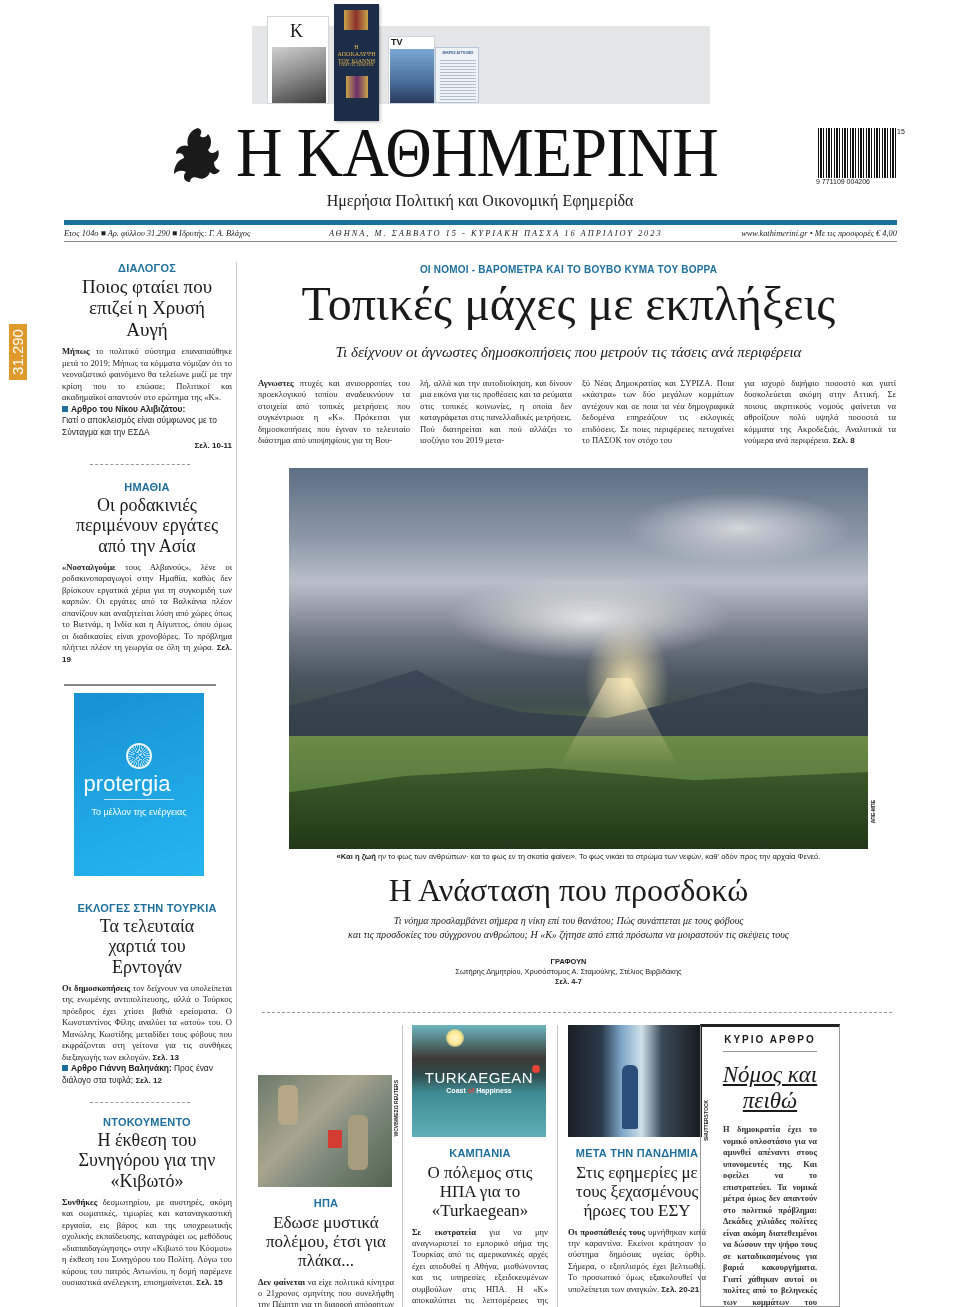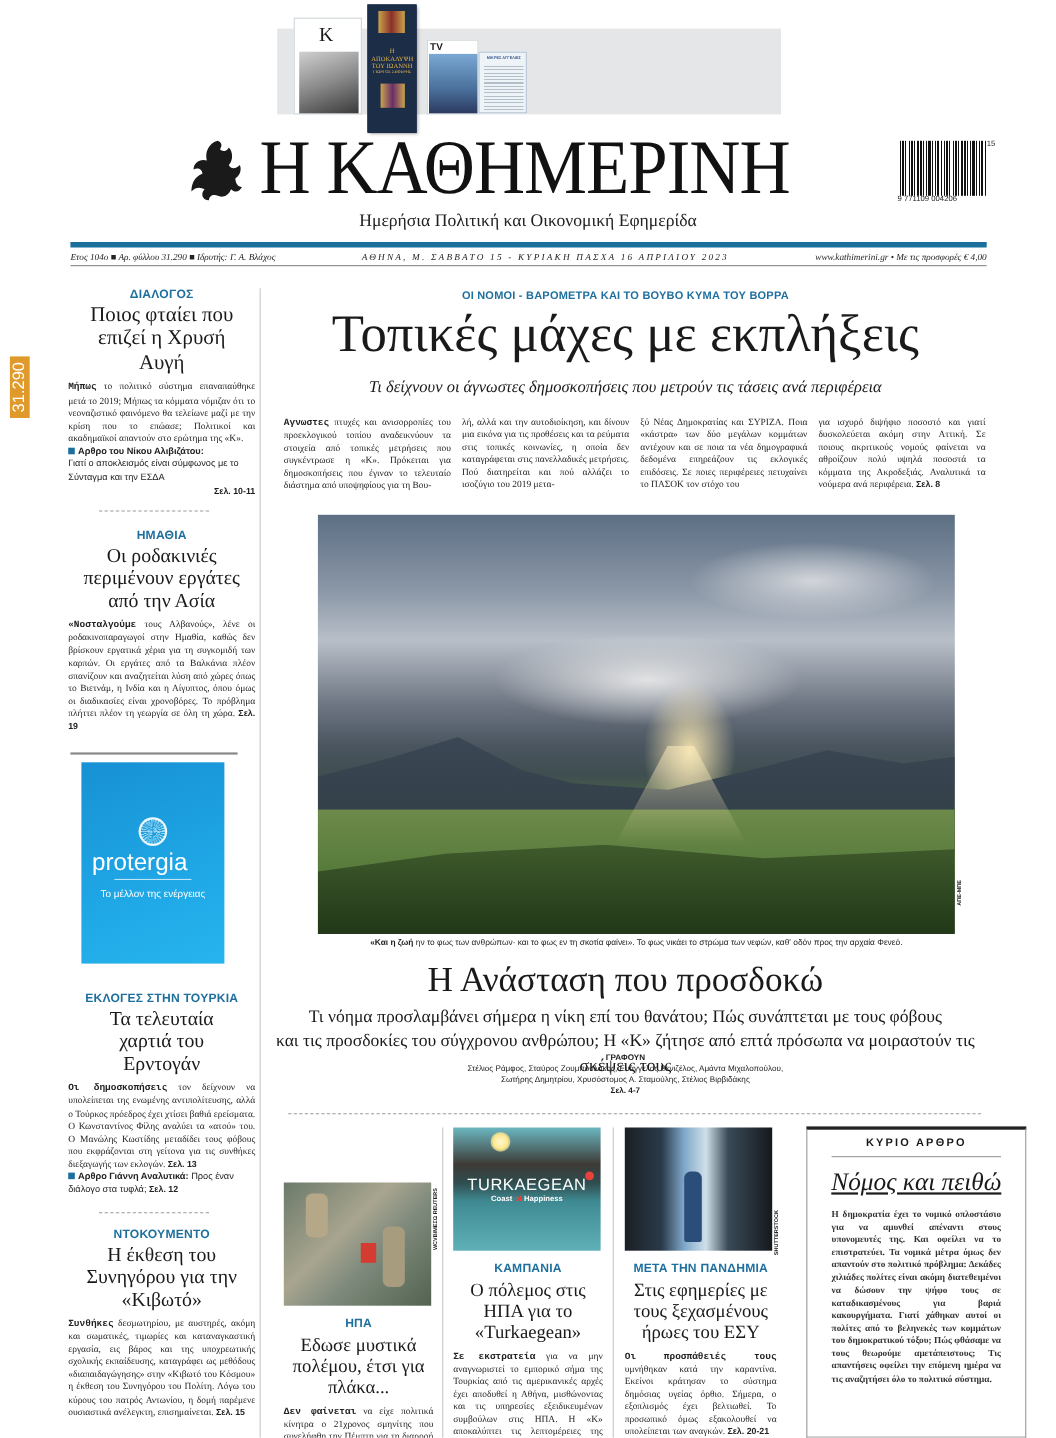--- a/index.html
+++ b/index.html
@@ -4,21 +4,21 @@
 <style>
 *{box-sizing:border-box;margin:0;padding:0}
 html,body{width:960px;height:1307px;background:#fff;overflow:hidden}
 body{position:relative;font-family:"DejaVu Serif",serif;color:#1a1a1a}
 .abs{position:absolute}
 .serif{font-family:"Liberation Serif","DejaVu Serif",serif}
 .sans{font-family:"Liberation Sans","DejaVu Sans",sans-serif}
 .kicker{font-family:"Liberation Sans","DejaVu Sans",sans-serif;font-weight:700;color:#1f6f9e;text-align:center;font-size:11px;letter-spacing:.2px}
 .head{font-family:"Liberation Serif","DejaVu Serif",serif;text-align:center;color:#1a1a1a;line-height:1.13}
 .body{font-family:"Liberation Serif","DejaVu Serif",serif;font-size:8.6px;line-height:1.33;text-align:justify;color:#222}
-.body b{font-family:Liberation Mono, monospace;font-weight:700}
+.body b{font-family:Liberation Serif, serif;font-weight:700}
 .sansbody{font-family:"Liberation Sans","DejaVu Sans",sans-serif;font-size:8.4px;line-height:1.4;color:#222}
 .sq{display:inline-block;width:6px;height:6px;background:#1f6f9e;margin-right:3px;vertical-align:0}
 .dash{border-top:1px dashed #9a9a9a}
 .ref{font-family:"Liberation Sans","DejaVu Sans",sans-serif;font-weight:700;font-size:8px}
 
 .promo-band{left:252px;top:26px;width:458px;height:78px;background:#e5e6e7}
 .mag{background:#fff;border:1px solid #cfd6db}
 
 .mast{left:236px;top:118px;font-family:"Liberation Serif","DejaVu Serif",serif;font-size:70px;letter-spacing:-1px;line-height:1;transform:scaleX(.92);transform-origin:left top;color:#111}
 .tagline{left:0;width:960px;top:192px;text-align:center;font-family:"Liberation Serif","DejaVu Serif",serif;font-size:16px;color:#222}
@@ -34,21 +34,21 @@
 radial-gradient(ellipse 160px 50px at 450px 60px,rgba(230,230,232,.8),rgba(200,200,200,0) 70%),
 linear-gradient(180deg,#5d6f84 0%,#8b97a7 18%,#b8bfc8 30%,#6f7784 45%,#4a5560 55%,#3f4e50 62%,#4e6b3f 70%,#4a6a34 78%,#2f4a26 88%,#243a1d 100%);overflow:hidden}
 .mtn1{left:0;top:190px;width:579px;height:120px;background:linear-gradient(180deg,#3c4856,#2f3d44);clip-path:polygon(0 40%,12% 25%,22% 10%,32% 35%,40% 45%,55% 50%,68% 35%,80% 20%,92% 30%,100% 25%,100% 100%,0 100%)}
 .valley{left:0;top:268px;width:579px;height:60px;background:linear-gradient(180deg,#6d8a4a,#557a3a)}
 .hill{left:0;top:300px;width:579px;height:81px;background:linear-gradient(180deg,#3f5a2c,#223818);clip-path:polygon(0 30%,20% 10%,45% 0,70% 15%,100% 5%,100% 100%,0 100%)}
 .ray{left:270px;top:210px;width:120px;height:90px;background:linear-gradient(180deg,rgba(255,238,190,.55),rgba(255,238,190,0));clip-path:polygon(40% 0,60% 0,100% 100%,0 100%)}
 
 .thumb{background:#888;overflow:hidden}
 .credit{font-family:"Liberation Sans","DejaVu Sans",sans-serif;font-size:5px;font-weight:700;writing-mode:vertical-rl;transform:rotate(180deg);color:#222}
 
-.edbox{left:733px;top:1024px;width:200px;height:283px;border:1px solid #999;border-top:3px solid #222}
+.edbox{left:700px;top:1024px;width:140px;height:283px;border:1px solid #999;border-top:3px solid #222}
 </style>
 </head>
 <body>
 
 <div class="abs promo-band"></div>
 <div class="abs mag" style="left:267px;top:16px;width:62px;height:88px;">
   <div class="abs serif" style="left:22px;top:4px;font-size:18px;">K</div>
   <div class="abs" style="left:4px;top:30px;width:54px;height:56px;background:linear-gradient(160deg,#d0d0d0,#8a8a8a 50%,#3a3a3a);"></div>
 </div>
 <div class="abs" style="left:334px;top:4px;width:44px;height:116px;background:#1c2d48;box-shadow:2px 2px 3px rgba(0,0,0,.3);left:334px;">
@@ -114,21 +114,21 @@
   <div class="abs" style="left:52px;top:50px;width:26px;height:26px;border-radius:50%;border:2px solid rgba(255,255,255,.9);background:repeating-conic-gradient(rgba(255,255,255,.6) 0 6deg,transparent 6deg 14deg);"></div>
   <div class="abs sans" style="left:0;width:106px;top:78px;text-align:center;color:#fff;font-size:22px;">protergia</div>
   <div class="abs" style="left:30px;top:106px;width:70px;height:1px;background:rgba(255,255,255,.7);"></div>
   <div class="abs sans" style="left:0;width:130px;top:114px;text-align:center;color:#fff;font-size:9px;">Το μέλλον της ενέργειας</div>
 </div>
 
 <div class="abs" style="left:62px;top:902px;width:170px;">
   <div class="kicker">ΕΚΛΟΓΕΣ ΣΤΗΝ ΤΟΥΡΚΙΑ</div>
   <div class="head" style="font-size:18px;margin:2px 26px 6px;">Τα τελευταία χαρτιά του Ερντογάν</div>
   <div class="body"><b>Οι δημοσκοπήσεις</b> <span>τον δείχνουν να υπολείπεται της ενωμένης αντιπολίτευσης, αλλά ο Τούρκος πρόεδρος έχει χτίσει βαθιά ερείσματα. Ο Κωνσταντίνος Φίλης αναλύει τα «ατού» του. Ο Μανώλης Κωστίδης μεταδίδει τους φόβους που εκφράζονται στη γείτονα για τις συνθήκες διεξαγωγής των εκλογών.</span> <span class="ref">Σελ. 13</span></div>
-  <div class="sansbody"><span class="sq"></span><b>Αρθρο Γιάννη Αναλυτικά:</b> <span>Προς έναν διάλογο στα τυφλά;</span> <span class="ref">Σελ. 12</span></div>
+  <div class="sansbody"><span class="sq"></span><b>Αρθρο Γιάννη Βαληνάκη:</b> <span>Προς έναν διάλογο στα τυφλά;</span> <span class="ref">Σελ. 12</span></div>
 </div>
 <div class="abs dash" style="left:90px;top:1102px;width:100px;"></div>
 
 <div class="abs" style="left:62px;top:1116px;width:170px;">
   <div class="kicker">ΝΤΟΚΟΥΜΕΝΤΟ</div>
   <div class="head" style="font-size:18px;margin:2px 8px 6px;">Η έκθεση του Συνηγόρου για την «Κιβωτό»</div>
   <div class="body"><b>Συνθήκες</b> <span>δεσμωτηρίου, με αυστηρές, ακόμη και σωματικές, τιμωρίες και καταναγκαστική εργασία, εις βάρος και της υποχρεωτικής σχολικής εκπαίδευσης, καταγράφει ως μεθόδους «διαπαιδαγώγησης» στην «Κιβωτό του Κόσμου» η έκθεση του Συνηγόρου του Πολίτη. Λόγω του κύρους του πατρός Αντωνίου, η δομή παρέμενε ουσιαστικά ανέλεγκτη, επισημαίνεται.</span> <span class="ref">Σελ. 15</span></div>
 </div>
 
 <div class="abs kicker" style="left:240px;width:657px;top:264px;font-size:10px;">ΟΙ ΝΟΜΟΙ - ΒΑΡΟΜΕΤΡΑ ΚΑΙ ΤΟ ΒΟΥΒΟ ΚΥΜΑ ΤΟΥ ΒΟΡΡΑ</div>
@@ -146,27 +146,26 @@
   <div class="abs valley"></div>
   <div class="abs ray"></div>
   <div class="abs hill"></div>
 </div>
 <div class="abs credit" style="left:870px;top:800px;">ΑΠΕ-ΜΠΕ</div>
 <div class="abs sans" style="left:289px;width:579px;top:852px;text-align:center;font-size:7.6px;color:#222;">
   <b>«Και η ζωή</b> <span>ην το φως των ανθρώπων· και το φως εν τη σκοτία φαίνει». Το φως νικάει το στρώμα των νεφών, καθ' οδόν προς την αρχαία Φενεό.</span>
 </div>
 
 <div class="abs head" style="left:240px;width:657px;top:872px;font-size:32px;">Η Ανάσταση που προσδοκώ</div>
-<div class="abs serif" style="left:240px;width:657px;top:914px;text-align:center;font-size:16px;line-height:1.4;">
+<div class="abs serif" style="left:240px;width:657px;top:914px;text-align:center;font-style:italic;font-size:10px;line-height:1.4;">
   <div>Τι νόημα προσλαμβάνει σήμερα η νίκη επί του θανάτου; Πώς συνάπτεται με τους φόβους</div>
   <div>και τις προσδοκίες του σύγχρονου ανθρώπου; Η «Κ» ζήτησε από επτά πρόσωπα να μοιραστούν τις σκέψεις τους</div>
 </div>
 <div class="abs sans" style="left:240px;width:657px;top:957px;text-align:center;font-size:7.4px;line-height:1.35;">
   <div style="font-weight:700">ΓΡΑΦΟΥΝ</div>
-  <div>Στέλιος Ράμφος, Σταύρος Ζουμπουλάκης, Ευάγγελος Βενιζέλος, Αμάντα Μιχαλοπούλου,</div>
   <div>Σωτήρης Δημητρίου, Χρυσόστομος Α. Σταμούλης, Στέλιος Βιρβιδάκης</div>
   <div style="font-weight:700">Σελ. 4-7</div>
 </div>
 <div class="abs dash" style="left:262px;top:1012px;width:630px;"></div>
 
 <div class="abs" style="left:258px;top:1075px;width:136px;">
   <div class="thumb" style="width:134px;height:112px;background:linear-gradient(135deg,#6b7a6a,#a9a58f 40%,#7f8b7d 60%,#536350);position:relative;">
     <div class="abs" style="left:70px;top:55px;width:14px;height:18px;background:#d43c31;"></div>
     <div class="abs" style="left:20px;top:10px;width:20px;height:40px;background:#b5a889;border-radius:6px;"></div>
     <div class="abs" style="left:90px;top:40px;width:20px;height:55px;background:#a89c7f;border-radius:6px;"></div>

